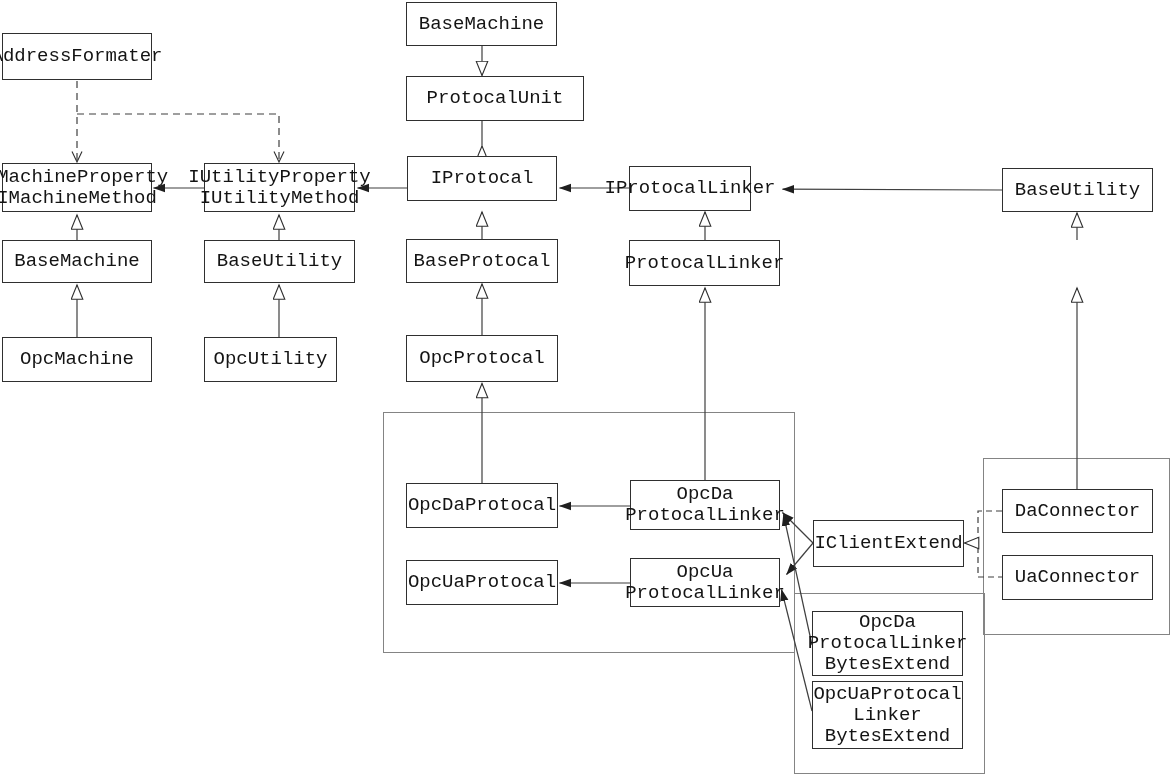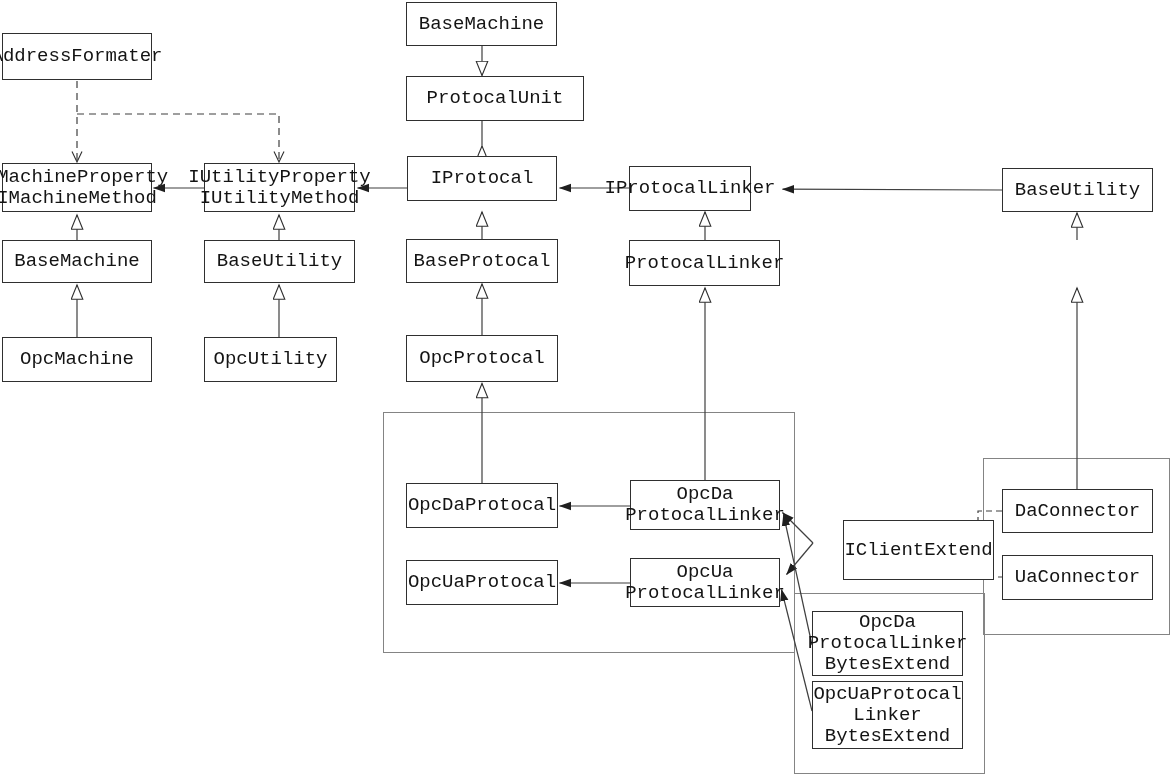--- a/index.html
+++ b/index.html
@@ -122,21 +122,21 @@
   <div class="box" style="left:1002px;top:168px;width:151px;height:44px">BaseUtility</div>
   <div class="box" style="left:406px;top:239px;width:152px;height:44px">BaseProtocal</div>
   <div class="box" style="left:629px;top:240px;width:151px;height:46px">ProtocalLinker</div>
   <div class="box" style="left:406px;top:335px;width:152px;height:47px">OpcProtocal</div>
   <div class="box" style="left:406px;top:483px;width:152px;height:45px">OpcDaProtocal</div>
   <div class="box" style="left:406px;top:560px;width:152px;height:45px">OpcUaProtocal</div>
   <div class="box" style="left:630px;top:480px;width:150px;height:50px">OpcDa
 ProtocalLinker</div>
   <div class="box" style="left:630px;top:558px;width:150px;height:49px">OpcUa
 ProtocalLinker</div>
-  <div class="box" style="left:843px;top:520px;width:151px;height:60px">IClientExtend</div>
+  <div class="box" style="left:813px;top:520px;width:151px;height:47px">IClientExtend</div>
   <div class="box" style="left:1002px;top:489px;width:151px;height:44px">DaConnector</div>
   <div class="box" style="left:1002px;top:555px;width:151px;height:45px">UaConnector</div>
   <div class="box" style="left:812px;top:611px;width:151px;height:65px">OpcDa
 ProtocalLinker
 BytesExtend</div>
   <div class="box" style="left:812px;top:681px;width:151px;height:68px">OpcUaProtocal
 Linker
 BytesExtend</div>
 
 </div>

